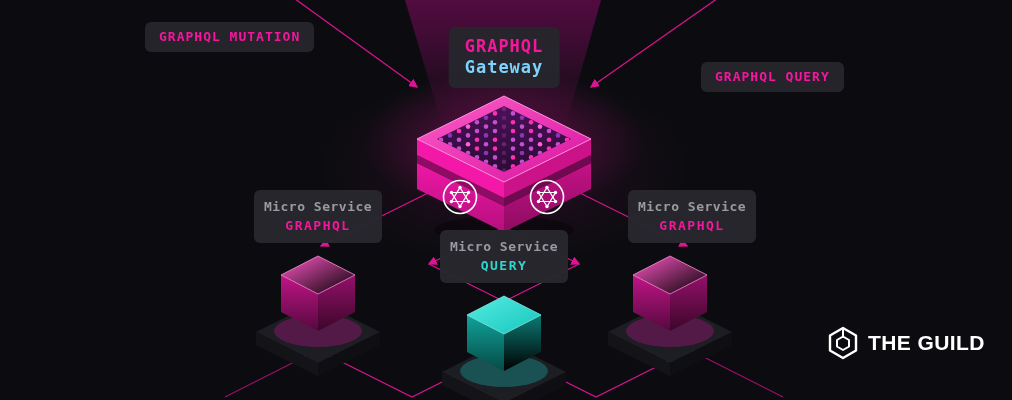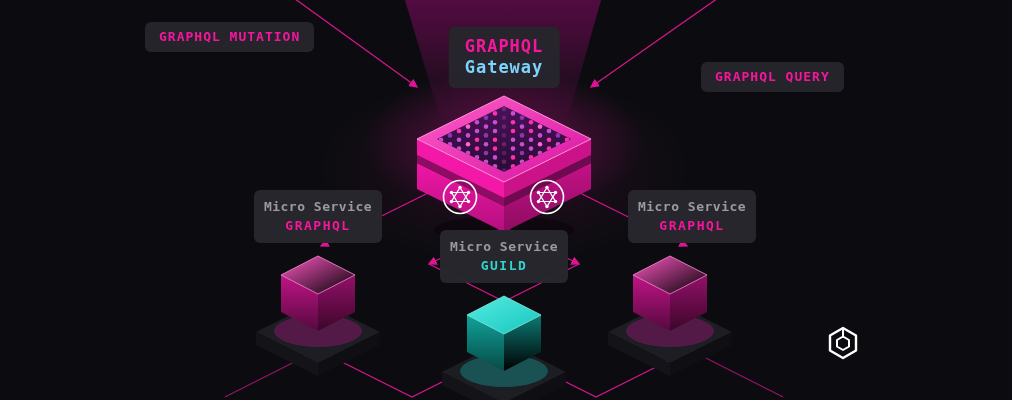--- a/index.html
+++ b/index.html
@@ -282,29 +282,30 @@
     <span>GRAPHQL QUERY</span>
   </div>
 
   <div class="svc svc-left">
     <div class="svc-title">Micro Service</div>
     <div class="svc-sub accent-pink">GRAPHQL</div>
   </div>
 
   <div class="svc svc-center">
     <div class="svc-title">Micro Service</div>
-    <div class="svc-sub accent-teal">GUILD</div>
+    <div class="svc-sub accent-teal">QUERY</div>
   </div>
 
   <div class="svc svc-right">
     <div class="svc-title">Micro Service</div>
     <div class="svc-sub accent-pink">GRAPHQL</div>
   </div>
 
   <div class="logo">
     <svg width="32" height="34" viewBox="0 0 32 34">
       <polygon points="16,2 29,9.5 29,24.5 16,32 3,24.5 3,9.5" fill="none" stroke="#ffffff" stroke-width="2.4" stroke-linejoin="round"></polygon>
       <polygon points="16,10.5 22,14 22,20.5 16,24 10,20.5 10,14" fill="none" stroke="#ffffff" stroke-width="2" stroke-linejoin="round"></polygon>
       <line x1="16" y1="2" x2="16" y2="10.5" stroke="#ffffff" stroke-width="2"></line>
     </svg>
+    <span>THE GUILD</span>
   </div>
 
 </div>
 
 </body></html>

